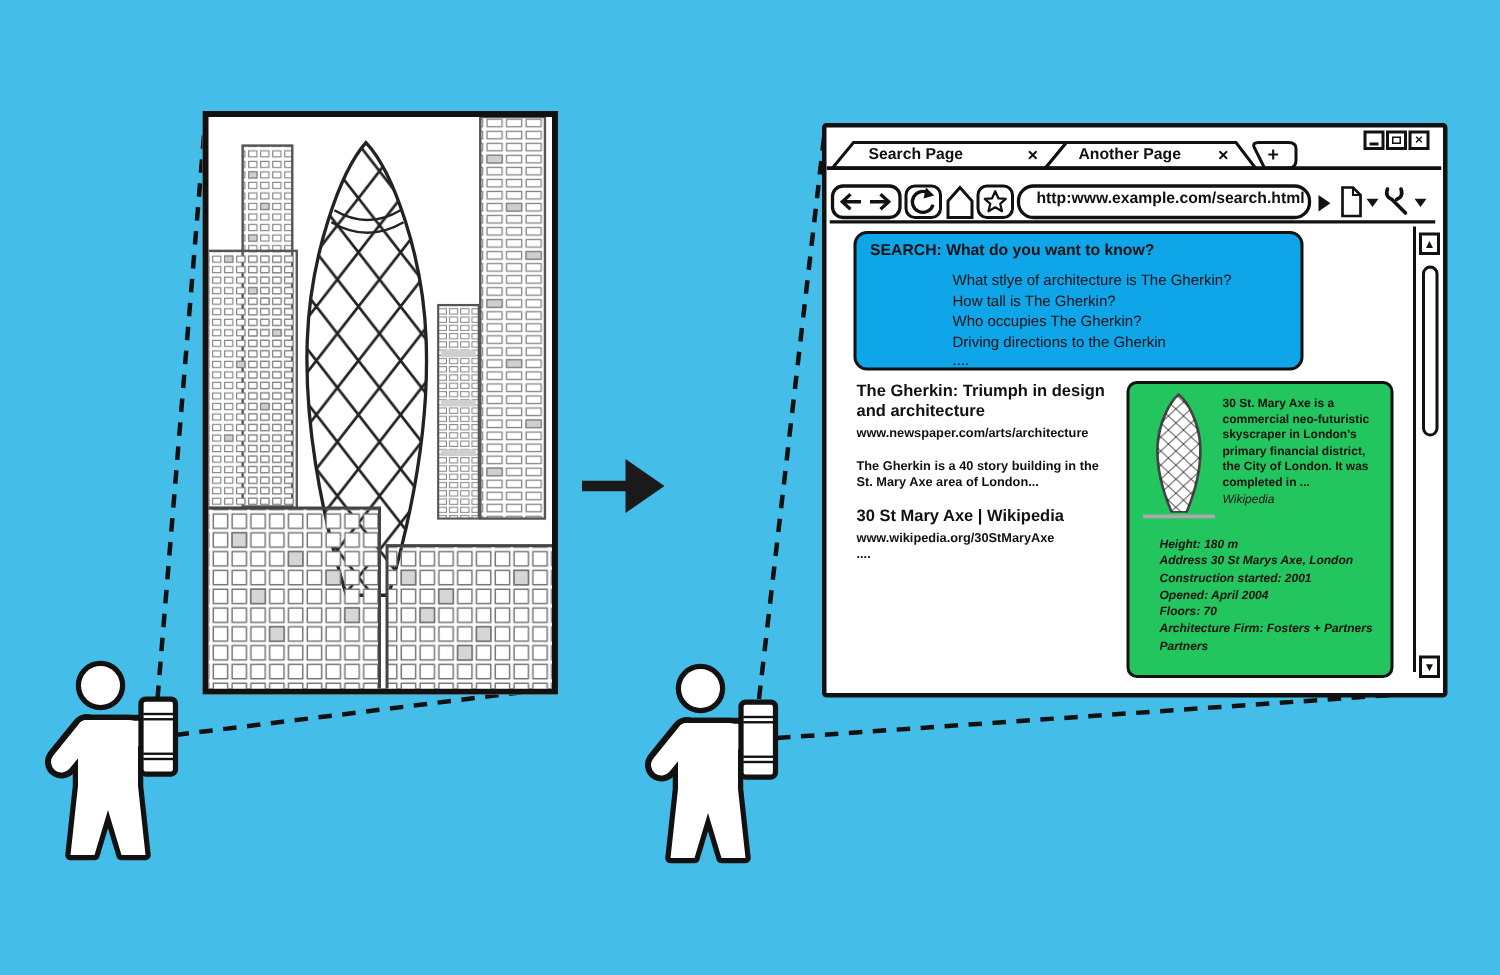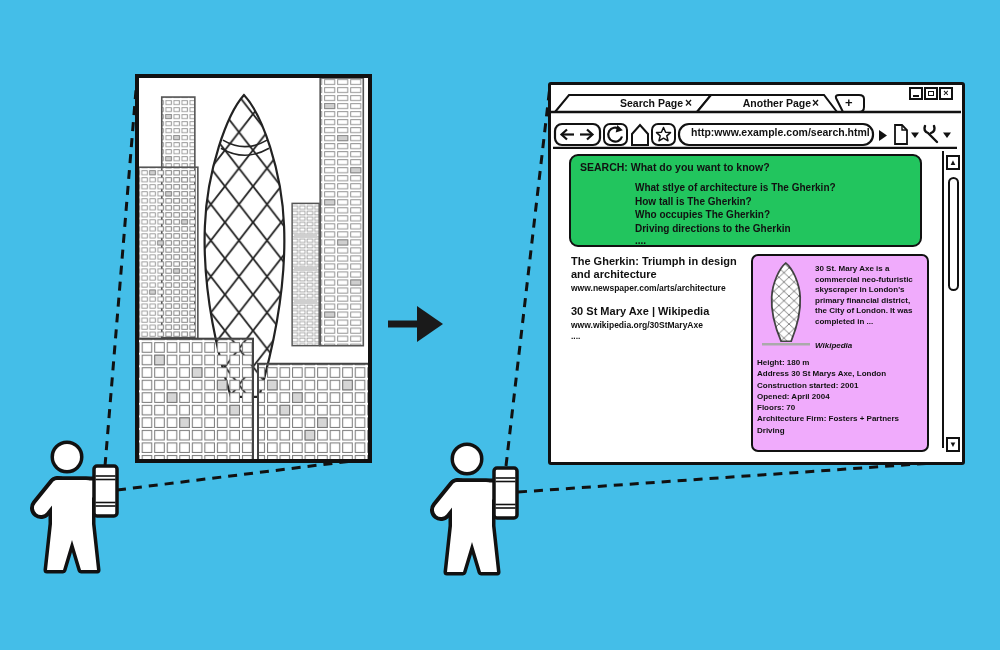--- a/index.html
+++ b/index.html
@@ -15,42 +15,42 @@
 
   
   #browser { left:548px; top:82px; width:417px; height:383px; background:#fff; border:3.5px solid #111; border-radius:3px; z-index:1; }
   .winbtn { width:14px; height:13px; border:2px solid #111; background:#fff; top:2px; text-align:center; }
   .winbtn .glyph { font-size:9px; font-weight:700; line-height:9px; display:block; }
   #btn-min .bar { position:absolute; left:2px; bottom:1.5px; width:6px; height:2px; background:#111; }
   #btn-max .sq { position:absolute; left:2px; top:2px; width:6px; height:5px; border:1.5px solid #111; }
   #btn-close .glyph { line-height:8px; }
 
   #tabs-svg { left:0; top:9px; }
-  .tab-label { top:12px; font-size:10.5px; font-weight:600; text-align:right; white-space:nowrap; }
+  .tab-label { top:12px; font-size:10.5px; font-weight:600; text-align:left; white-space:nowrap; }
   .tab-x { top:11px; font-size:12px; font-weight:700; line-height:14px; }
   .newtab-plus { top:10px; font-size:13px; font-weight:600; }
 
   #toolbar-svg { left:2px; top:37px; }
   #url-text { left:140px; top:41px; width:180px; font-size:10.5px; font-weight:700; white-space:nowrap; }
 
   
-  #searchbox { left:18px; top:69px; width:353px; height:93px; border:2.2px solid #111; border-radius:9px; background:#22c55e;padding-left:28px; }
+  #searchbox { left:18px; top:69px; width:300px; height:93px; border:2.2px solid #111; border-radius:9px; background:#0ea5e9;padding-left:28px; }
   #search-heading { left:9px; top:5px; font-size:10.5px; font-weight:600; }
-  .sug { left:64px; font-size:10px; font-weight:700; white-space:nowrap; }
+  .sug { left:64px; font-size:10px; font-weight:400; white-space:nowrap; }
 
   #results { left:20px; top:170px; width:176px; }
   .res { margin-bottom:12px; }
   .r-title { font-size:11px; line-height:13px; font-weight:600; cursor:pointer; }
   .r-url { display:block; max-width:145px; font-size:8.5px; line-height:10px; font-weight:600; margin-top:2px; }
   .r-snip { font-size:8.5px; line-height:10.5px; font-weight:600; margin-top:1px; max-width:172px; }
 
-  #card { left:200px; top:169px; width:178px; height:198px; border:2px solid #111; border-radius:7px; background:#f0abfc; }
+  #card { left:200px; top:169px; width:178px; height:198px; border:2px solid #111; border-radius:7px; background:#22c55e; }
   #card-summary { left:62px; top:8px; width:108px; font-size:8px; line-height:10.5px; font-weight:600; }
-  #card-source { font-style:italic; font-weight:700; margin-top:14px; }
-  #card-facts { left:4px; top:101px; width:164px; font-size:8px; line-height:11.3px; font-weight:600; }
+  #card-source { font-style:italic; font-weight:400; margin-top:1px; }
+  #card-facts { left:20px; top:101px; width:164px; font-size:8px; line-height:11.3px; font-weight:600;font-style:italic; }
 
   
   #sb-sep { left:391px; top:66px; width:2px; height:297px; background:#111; }
   .sb-btn { left:395px; width:14px; height:15px; border:2px solid #111; background:#fff; text-align:center; font-size:8px; line-height:11px; }
   #sb-thumb { left:396.5px; top:92px; width:11px; height:114px; border:2px solid #111; border-radius:6px; background:#fff; }
 
   #people { left:0; top:0; z-index:2; pointer-events:none; }
 </style>
 </head>
 <body>
@@ -239,20 +239,21 @@
     <span class="sug abs" style="top:66.5px;">Driving directions to the Gherkin</span>
     <span class="sug abs" style="top:79px;">....</span>
   </div>
 
   <div id="results" class="abs">
     <div class="res">
       <div class="r-title">The Gherkin: Triumph in design and architecture</div>
       <span class="r-url">www.newspaper.com/arts/architecture</span>
     </div>
     <div class="res">
+      <div class="r-snip">The Gherkin is a 40 story building in the St. Mary Axe area of London...</div>
     </div>
     <div class="res">
       <div class="r-title">30 St Mary Axe | Wikipedia</div>
       <span class="r-url">www.wikipedia.org/30StMaryAxe</span>
       <div class="r-snip">....</div>
     </div>
   </div>
 
   <div id="card" class="abs">
     <svg class="abs" style="left:6px; top:6px;" width="54" height="90" viewBox="0 0 54 90">
@@ -266,21 +267,21 @@
       <span>30 St. Mary Axe is a commercial neo-futuristic skyscraper in London's primary financial district, the City of London. It was completed in ...</span>
       <div id="card-source">Wikipedia</div>
     </div>
     <div id="card-facts" class="abs">
       <div>Height: 180 m</div>
       <div>Address 30 St Marys Axe, London</div>
       <div>Construction started: 2001</div>
       <div>Opened: April 2004</div>
       <div>Floors: 70</div>
       <div>Architecture Firm: Fosters + Partners</div>
-      <div>Driving</div>
+      <div>Partners</div>
     </div>
   </div>
 
   <div id="sb-sep" class="abs"></div>
   <div class="sb-btn abs" style="top:70px;"><span>▲</span></div>
   <div id="sb-thumb" class="abs"></div>
   <div class="sb-btn abs" style="top:352px;"><span>▼</span></div>
 </div>
 
 <svg id="people" class="abs" width="1000" height="650" viewBox="0 0 1000 650">

